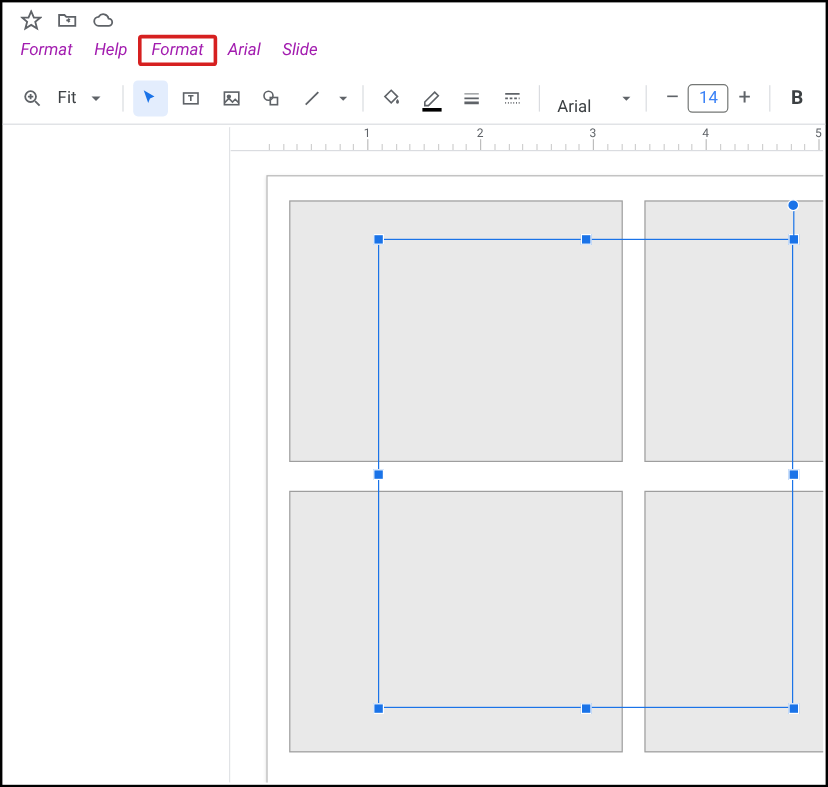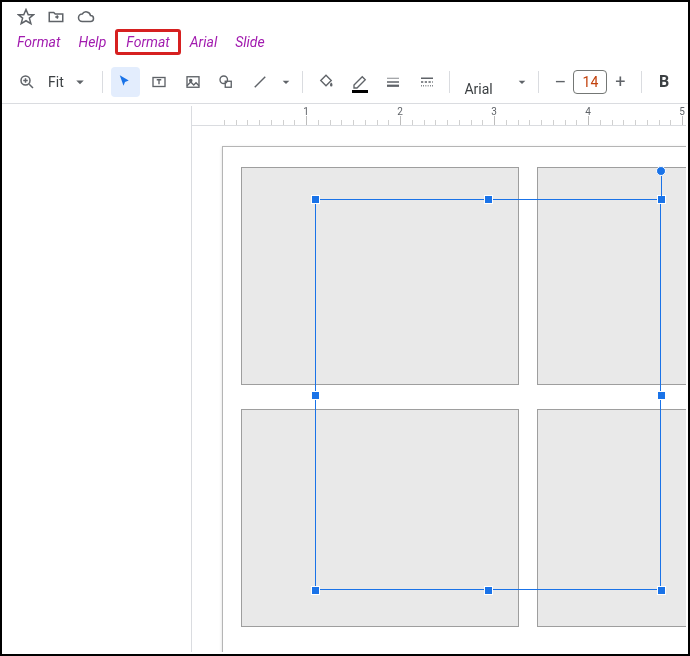--- a/index.html
+++ b/index.html
@@ -108,21 +108,21 @@
     font-size: 18px;
     cursor:pointer;
   }
   .size-field {
     width: 34px;
     height: 24px;
     border: 1px solid #747775;
     border-radius: 4px;
     display:flex;align-items:center;justify-content:center;
     font-size: 14px;
-    color:#c2410c;
+    color:#3b82f6;
   }
   .bold-btn {
     font-weight: 700;
     font-size: 16px;
     color:#3c4043;
     width:28px;height:28px;
     display:flex;align-items:center;justify-content:center;
     cursor:pointer;
   }
   .line-color {

